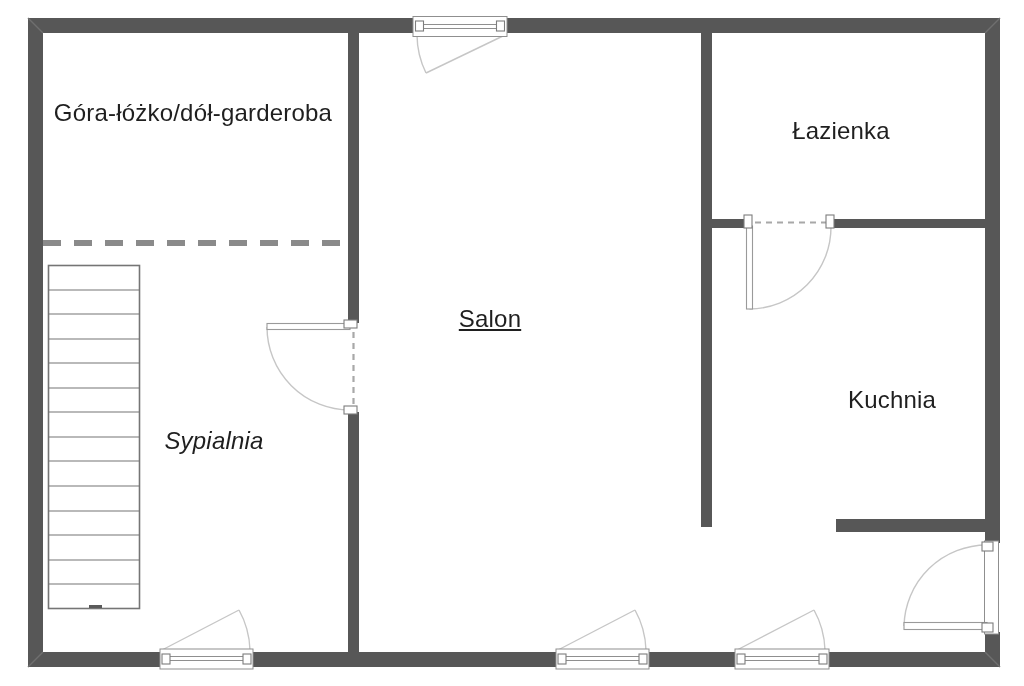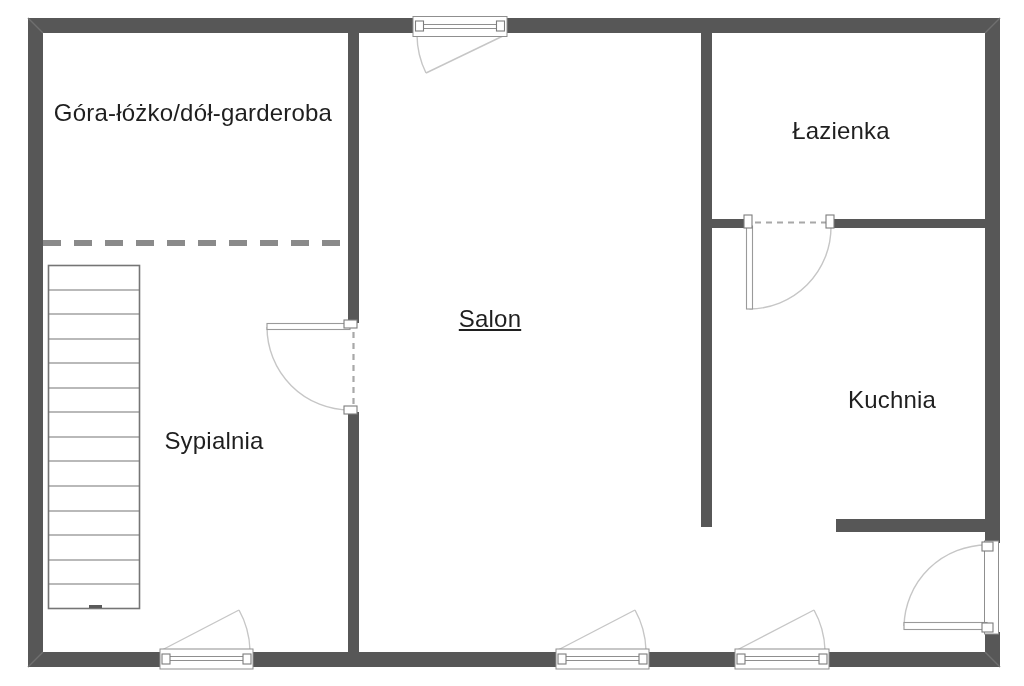--- a/index.html
+++ b/index.html
@@ -143,17 +143,17 @@
     <g>
       <rect class="frame" x="984.5" y="541" width="14" height="93"></rect>
       <path class="arc" d="M 904,626 A 83,83 0 0 1 987,545"></path>
       <rect class="leaf" x="904" y="622.5" width="83" height="7"></rect>
       <rect class="block" x="982" y="542" width="11" height="9"></rect>
       <rect class="block" x="982" y="623" width="11" height="9"></rect>
     </g>
   </svg>
 
   <div class="room-label" style="left:193px;top:113px;">Góra-łóżko/dół-garderoba</div>
-  <div class="room-label" style="left:214px;top:441px;">Sypialnia</div>
+  <div class="room-label" style="left:214px;top:441px;font-style:italic;">Sypialnia</div>
   <div class="room-label" style="left:490px;top:319px;text-decoration:underline;">Salon</div>
   <div class="room-label" style="left:841px;top:131px;">Łazienka</div>
   <div class="room-label" style="left:846px;top:400px;margin-left:46px;">Kuchnia</div>
 </div>
 
 </body></html>

